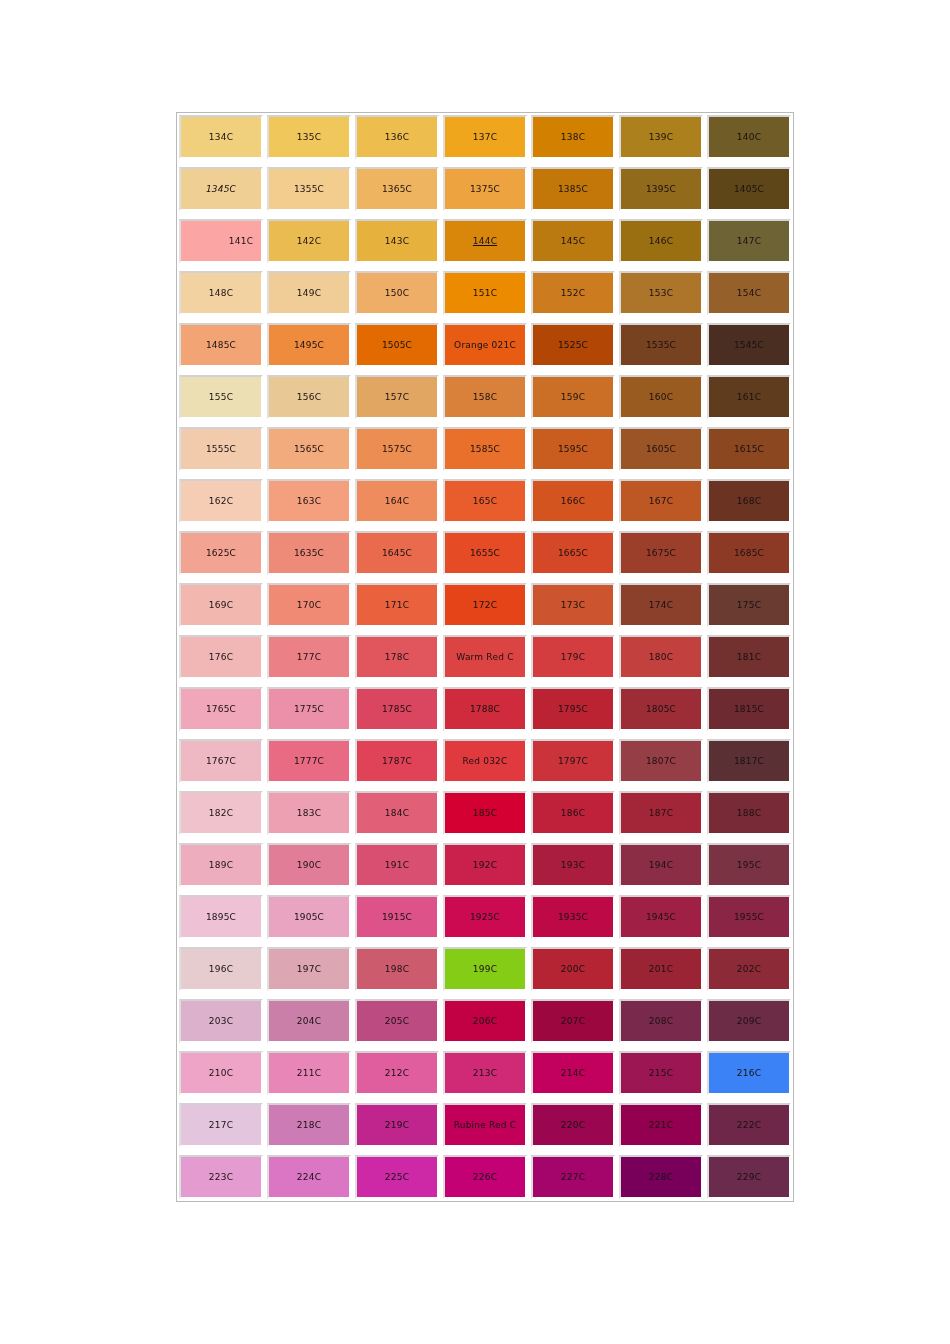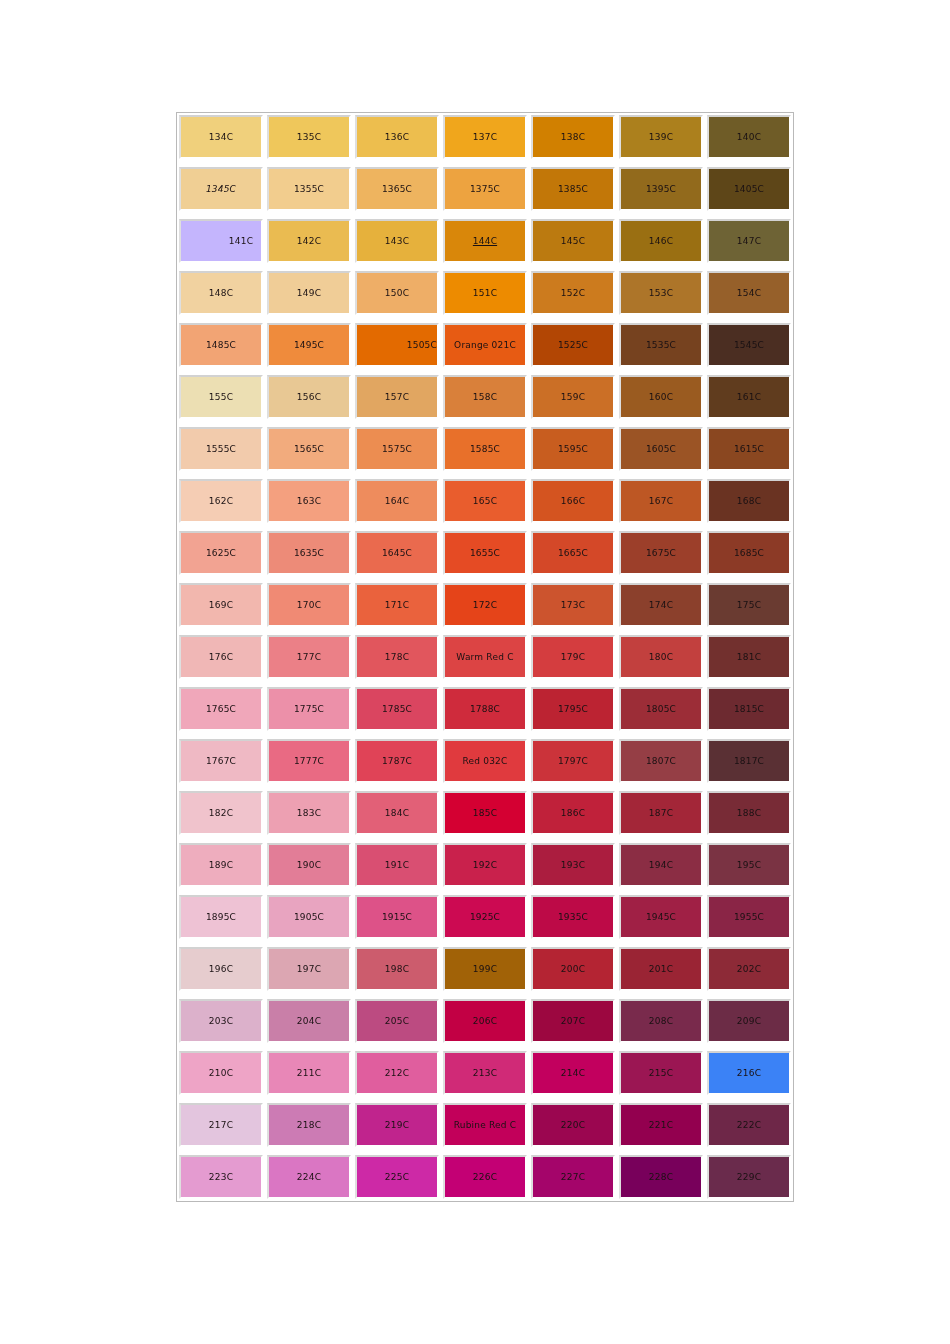--- a/index.html
+++ b/index.html
@@ -142,21 +142,21 @@
             </td>
             <td class="gap-col"></td>
             <td class="swatch-cell" style="background-color: rgb(94, 70, 24);">
               <span class="swatch-label">1405C</span>
             </td>
           </tr>
           <tr class="gap-row">
             <td colspan="13"></td>
           </tr>
           <tr class="swatch-row">
-            <td class="swatch-cell" style="background-color: #c4b5fd; padding-left: 40px;">
+            <td class="swatch-cell" style="background-color: #fca5a5; padding-left: 40px;">
               <span class="swatch-label">141C</span>
             </td>
             <td class="gap-col"></td>
             <td class="swatch-cell" style="background-color: rgb(234, 187, 81);">
               <span class="swatch-label">142C</span>
             </td>
             <td class="gap-col"></td>
             <td class="swatch-cell" style="background-color: rgb(230, 177, 60);">
               <span class="swatch-label">143C</span>
             </td>
@@ -214,21 +214,21 @@
           </tr>
           <tr class="swatch-row">
             <td class="swatch-cell" style="background-color: rgb(242, 164, 116);">
               <span class="swatch-label">1485C</span>
             </td>
             <td class="gap-col"></td>
             <td class="swatch-cell" style="background-color: rgb(239, 139, 60);">
               <span class="swatch-label">1495C</span>
             </td>
             <td class="gap-col"></td>
-            <td class="swatch-cell" style="background-color: rgb(227, 106, 0); text-align: right;">
+            <td class="swatch-cell" style="background-color: rgb(227, 106, 0);">
               <span class="swatch-label">1505C</span>
             </td>
             <td class="gap-col"></td>
             <td class="swatch-cell" style="background-color: rgb(231, 91, 19);">
               <span class="swatch-label">Orange 021C</span>
             </td>
             <td class="gap-col"></td>
             <td class="swatch-cell" style="background-color: rgb(178, 70, 4);">
               <span class="swatch-label">1525C</span>
             </td>
@@ -602,21 +602,21 @@
             </td>
             <td class="gap-col"></td>
             <td class="swatch-cell" style="background-color: rgb(220, 166, 178);">
               <span class="swatch-label">197C</span>
             </td>
             <td class="gap-col"></td>
             <td class="swatch-cell" style="background-color: rgb(204, 92, 109);">
               <span class="swatch-label">198C</span>
             </td>
             <td class="gap-col"></td>
-            <td class="swatch-cell" style="background-color: #a16207;">
+            <td class="swatch-cell" style="background-color: #84cc16;">
               <span class="swatch-label">199C</span>
             </td>
             <td class="gap-col"></td>
             <td class="swatch-cell" style="background-color: rgb(180, 36, 51);">
               <span class="swatch-label">200C</span>
             </td>
             <td class="gap-col"></td>
             <td class="swatch-cell" style="background-color: rgb(154, 36, 52);">
               <span class="swatch-label">201C</span>
             </td>

